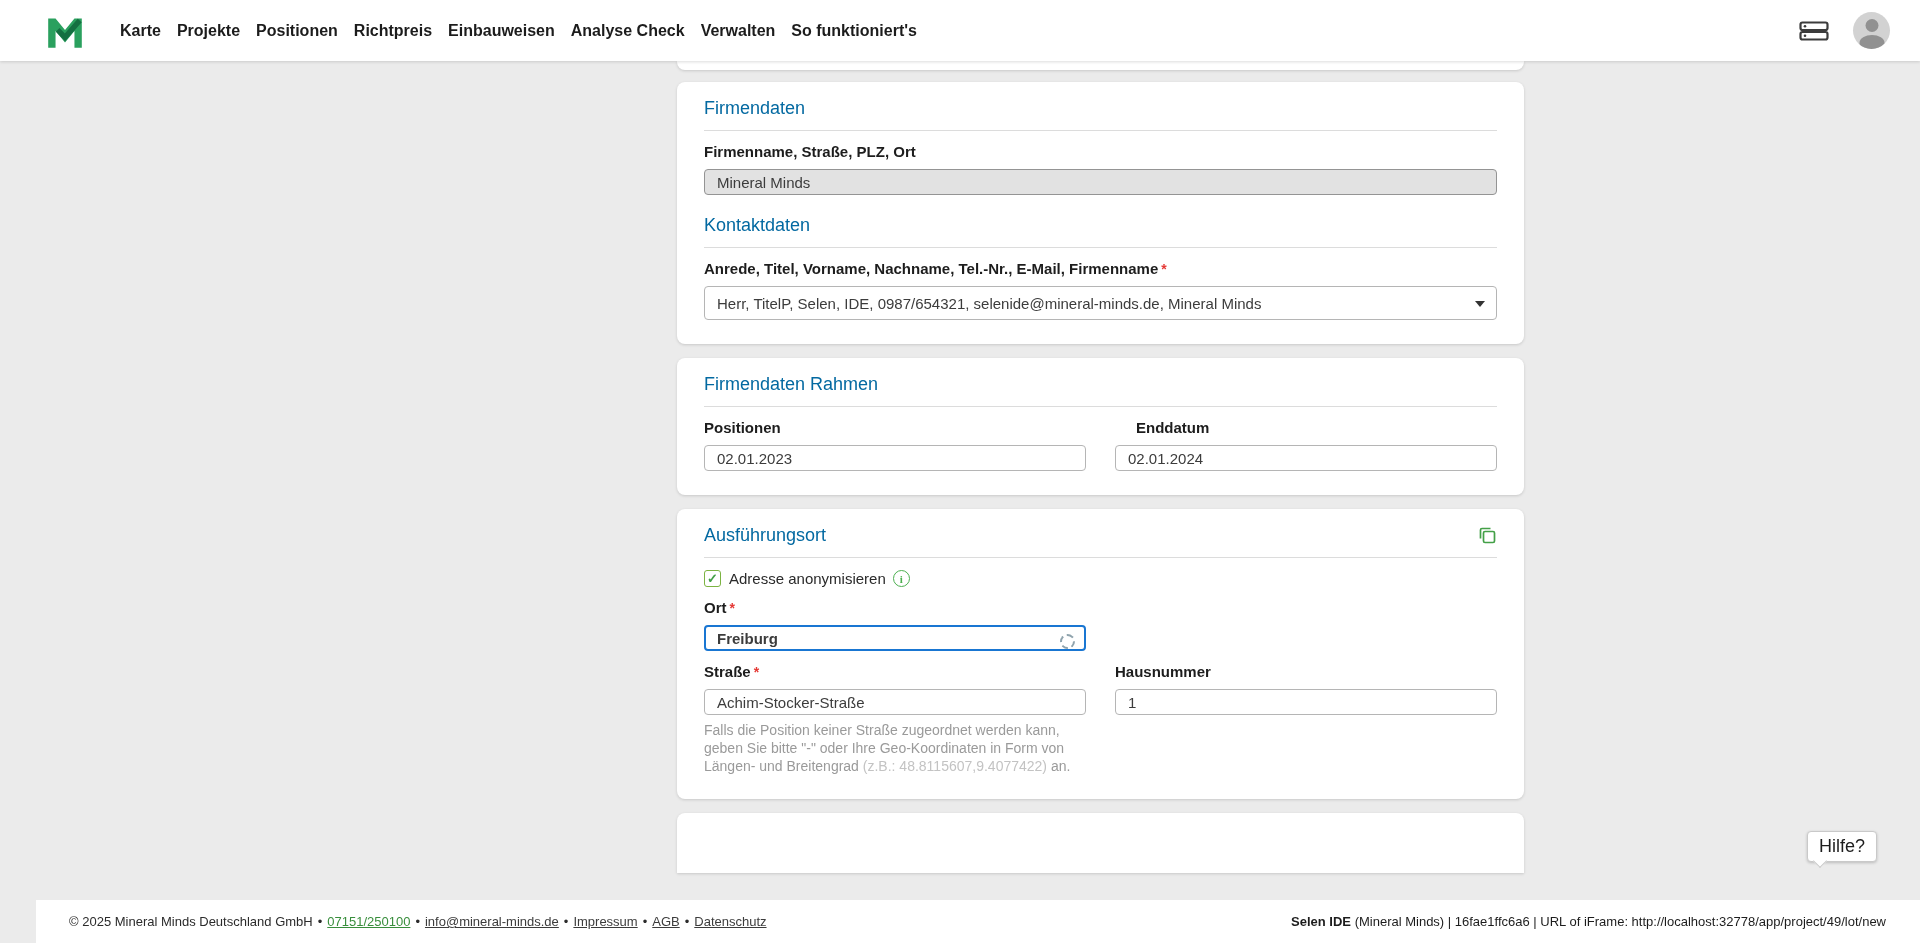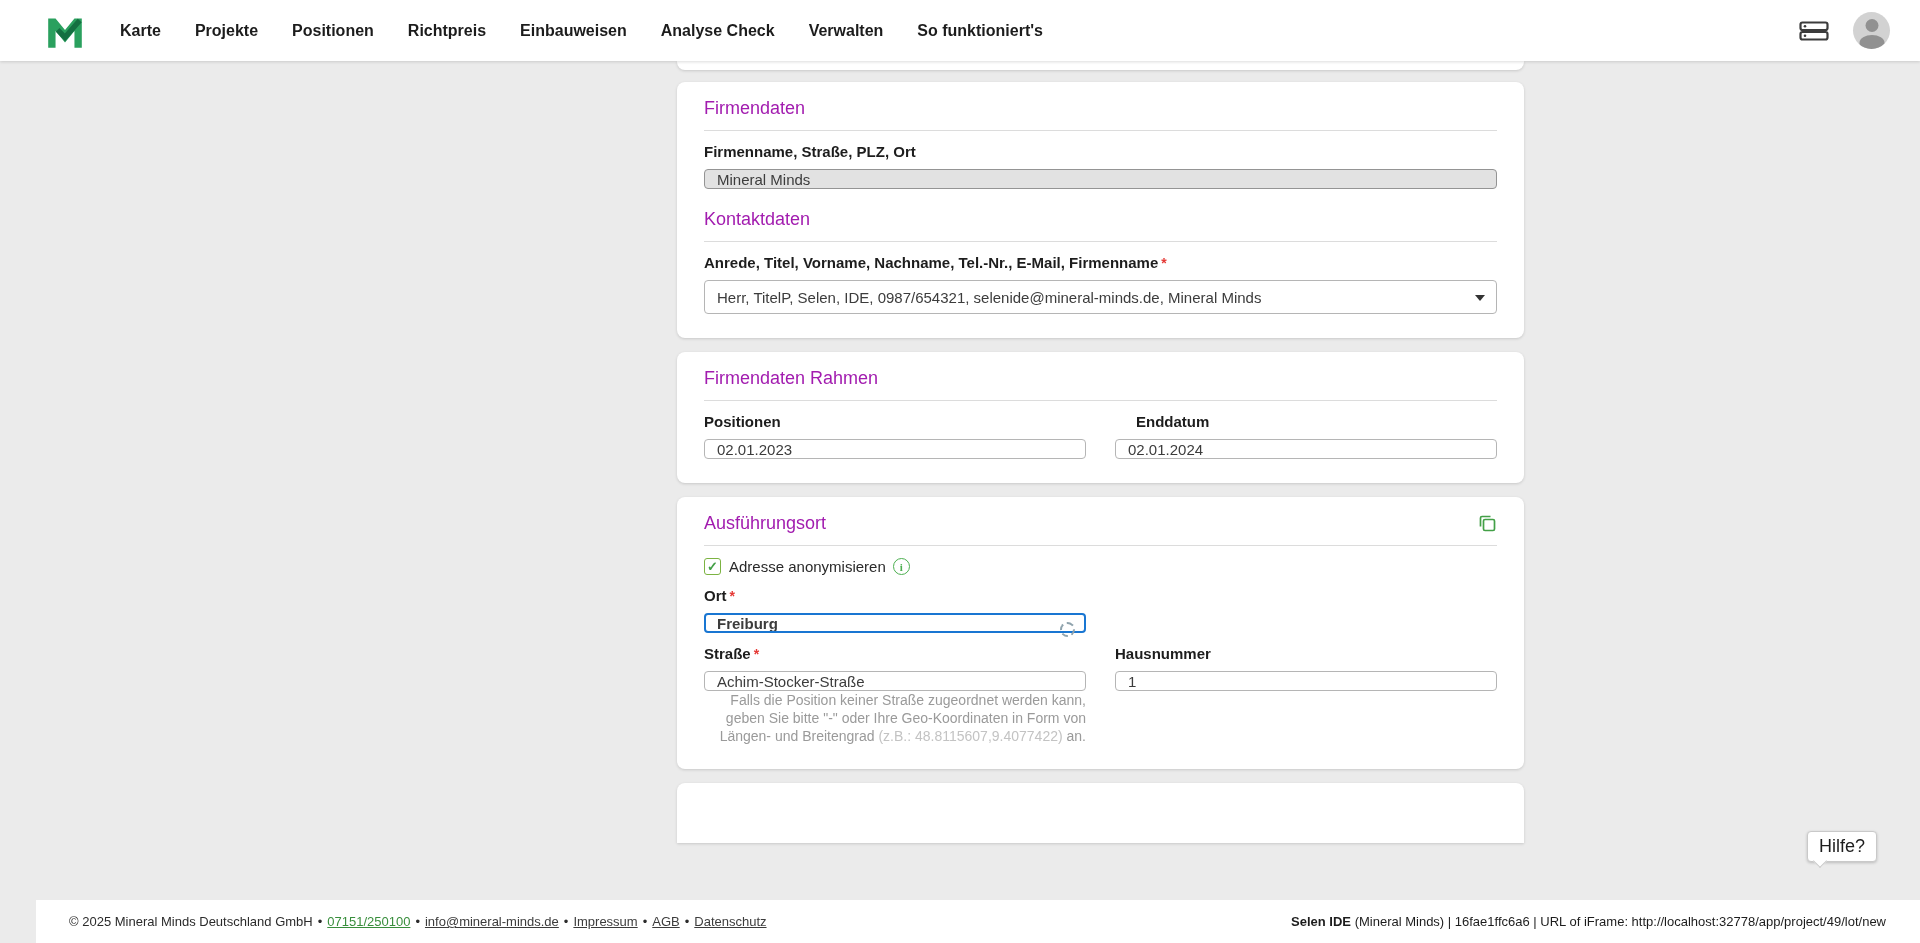--- a/index.html
+++ b/index.html
@@ -14,21 +14,21 @@
 
   
   header {
     flex:0 0 auto; height:61px; background:#fff;
     display:flex; align-items:center;
     padding:0 30px 0 44px;
     box-shadow:0 1px 3px rgba(0,0,0,.14);
     position:relative; z-index:3;
   }
   .logo { width:42px; height:42px; margin-right:34px; cursor:pointer; display:flex; align-items:center; }
-  nav { display:flex; gap:34px; align-items:flex-start; }
+  nav { display:flex; gap:16px; align-items:flex-start; }
   .nav-item { font-size:16px; font-weight:700; color:#1c1c1c; cursor:pointer; white-space:nowrap; }
   .nav-right { margin-left:auto; display:flex; align-items:center; gap:24px; }
   .server-icon { cursor:pointer; display:flex; }
   .avatar { width:37px; height:37px; border-radius:50%; background:#d2d2d2; overflow:hidden; position:relative; cursor:pointer; }
   .avatar .head { position:absolute; top:7px; left:50%; transform:translateX(-50%); width:13px; height:13px; border-radius:50%; background:#919191; }
   .avatar .shoulders { position:absolute; top:23px; left:50%; transform:translateX(-50%); width:25px; height:16px; border-radius:50% 50% 0 0; background:#919191; }
 
   
   main { flex:1 1 auto; position:relative; overflow:hidden; }
   .column { position:absolute; left:677px; top:0; width:847px; }
@@ -38,28 +38,28 @@
   }
   .card.partial-top { height:9px; border-radius:0 0 8px 8px; }
   .card.partial-bottom { height:60px; border-radius:8px 8px 0 0; margin-top:14px; }
   .card.section { margin-top:12px; padding:16px 27px 24px; }
   .card.section + .card.section { margin-top:14px; }
 
   .card-title-row {
     display:flex; align-items:center; justify-content:space-between;
     border-bottom:1px solid #dcdcdc; padding-bottom:12px;
   }
-  .card-title { font-size:18px; font-weight:400; color:#a21caf; line-height:20px; }
+  .card-title { font-size:18px; font-weight:400; color:#0369a1; line-height:20px; }
   .subsection-title-row { margin-top:20px; border-bottom:1px solid #dcdcdc; padding-bottom:12px; }
 
   .field-label { margin-top:12px; font-size:15px; font-weight:700; color:#1d1d1d; line-height:18px; }
   .req { color:#e53935; margin-left:3px; font-size:14px; }
 
   .text-input {
-    display:block; margin-top:8px; width:100%; height:20px;
+    display:block; margin-top:8px; width:100%; height:26px;
     border:1px solid #b5b5b5; border-radius:4px;
     padding:0 12px; font-size:15px; color:#3c3c3c;
     background:#fff; font-family:inherit; outline:none;
   }
   .text-input.disabled { background:#e2e2e2; border-color:#949494; color:#3c3c3c; }
   .text-input.focused { border:2px solid #1976d2; padding:0 11px;font-weight:bold; }
 
   .select {
     position:relative; margin-top:8px; height:34px; width:100%;
     border:1px solid #b5b5b5; border-radius:4px;
@@ -91,21 +91,21 @@
     cursor:pointer; flex:0 0 auto;
   }
   .info-icon::after { content:"i"; font-size:11px; font-weight:700; font-family:"Liberation Serif", serif; }
 
   .input-wrap { position:relative; }
   .spinner-icon {
     position:absolute; right:11px; top:9px; width:15px; height:15px;
     border:2px dashed #8fa3ad; border-radius:50%;
   }
 
-  .hint { margin-top:0; max-width:382px; font-size:14px; line-height:18px; color:#9a9a9a;text-align:right; }
+  .hint { margin-top:6px; max-width:382px; font-size:14px; line-height:18px; color:#9a9a9a; }
   .hint .example { color:#c3c3c3; }
 
   .copy-icon { cursor:pointer; display:flex; }
 
   .help-bubble {
     position:absolute; right:43px; bottom:38px;
     background:#fff; border:1px solid #c9c9c9; border-radius:4px;
     padding:4px 11px; font-size:18px; color:#1d1d1d;
     box-shadow:0 1px 3px rgba(0,0,0,.2); cursor:pointer;
   }

